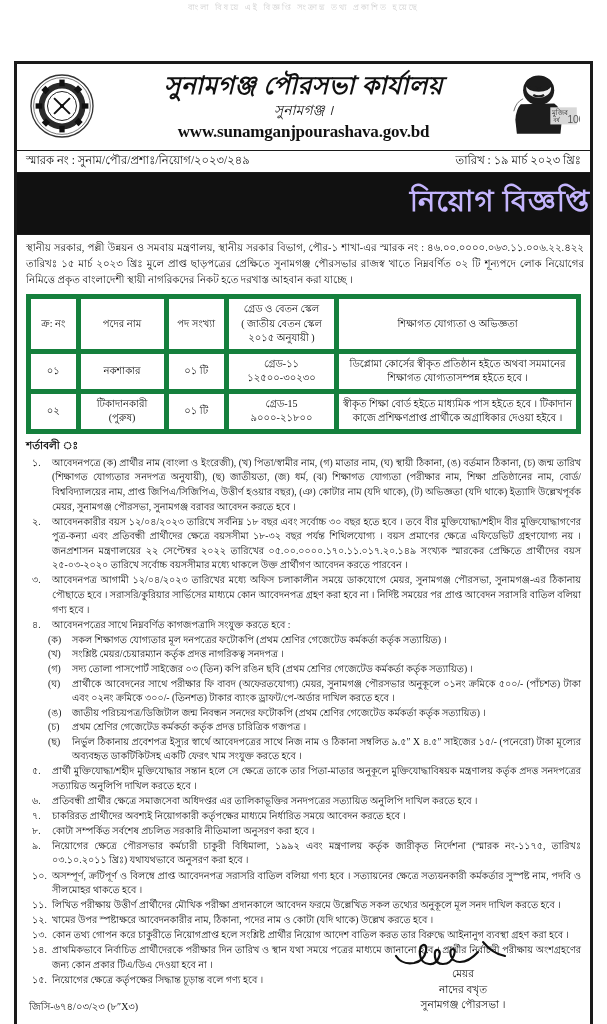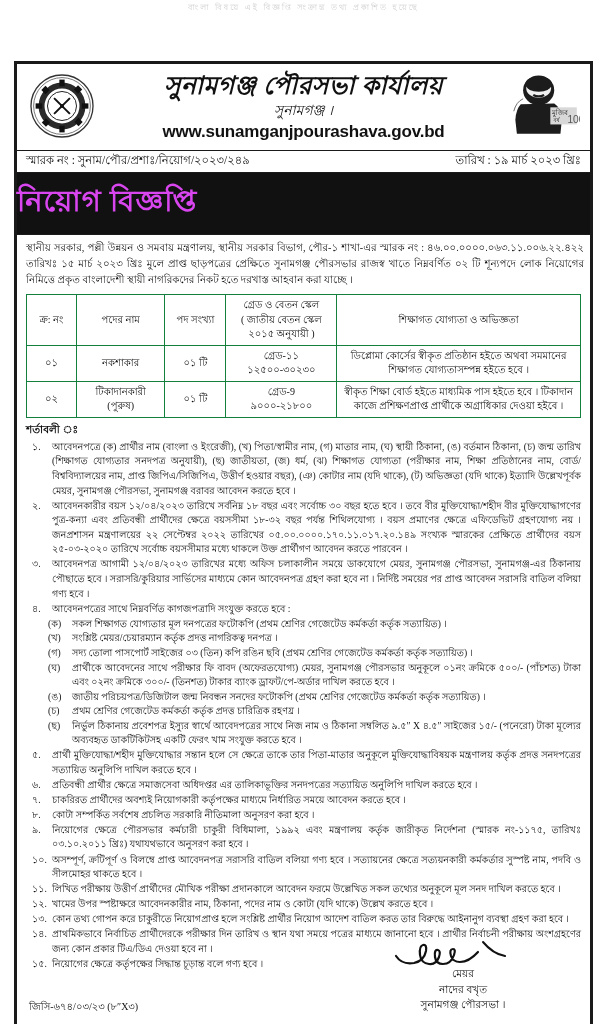--- a/index.html
+++ b/index.html
@@ -70,40 +70,40 @@
   }
   .org-sub {
     font-size: 14px;
     line-height: 1.5;
     margin-top: -1px;
     font-style: italic;
   }
   .org-web {
     font-size: 17px;
     font-weight: bold;
-    font-family: Liberation Sans, sans-serif;
+    font-family: Liberation Serif, serif;
     letter-spacing: -0.2px;
     margin-top: 1px;
   }
   
   .memo-row {
     display: flex;
     justify-content: space-between;
     align-items: center;
     padding: 3px 9px 3px 9px;
     font-size: 11.5px;
     border-bottom: 1.5px solid #1a1a1a;
     height: 22px;
     text-align: center;
   }
   
   .title-banner {
     background: #111;
-    color: #d946ef;
-    text-align: left;
+    color: #c4b5fd;
+    text-align: right;
     padding: 5px 0 7px 0;
     border-bottom: 1.5px solid #1a1a1a;
   }
   .title-banner span {
     font-size: 29px;
     font-weight: bold;
     letter-spacing: 1px;
   }
   
   .intro {
@@ -113,21 +113,21 @@
     padding: 5px 6px 4px 9px;
   }
   
   .tbl-wrap { padding: 2px 9px 0 9px; }
   table.jobs {
     width: 100%;
     border-collapse: collapse;
     font-size: 10px;
   }
   table.jobs th, table.jobs td {
-    border: 1px solid #15803d;
+    border: 5px solid #15803d;
     padding: 3px 3px;
     text-align: center;
     vertical-align: middle;
     line-height: 1.45;
   }
   table.jobs th { font-weight: normal; }
   .col-sl { width: 9%; }
   .col-post { width: 16%; }
   .col-num { width: 11%; }
   .col-grade { width: 20%; }
@@ -283,21 +283,21 @@
             <td>ডিপ্লোমা কোর্সের স্বীকৃত প্রতিষ্ঠান হইতে অথবা সমমানের শিক্ষাগত যোগ্যতাসম্পন্ন হইতে হবে ।</td>
           </tr>
           <tr>
             <td>০২</td>
             <td>
               <div>টিকাদানকারী</div>
               <div>(পুরুষ)</div>
             </td>
             <td>০১ টি</td>
             <td>
-              <div>গ্রেড-9</div>
+              <div>গ্রেড-15</div>
               <div>৯০০০-২১৮০০</div>
             </td>
             <td>স্বীকৃত শিক্ষা বোর্ড হইতে মাধ্যমিক পাস হইতে হবে । টিকাদান কাজে প্রশিক্ষণপ্রাপ্ত প্রার্থীকে অগ্রাধিকার দেওয়া হইবে ।</td>
           </tr>
         </tbody>
       </table>
     </div>
 
     <div class="cond-head">শর্তাবলী ঃ</div>
 
@@ -323,37 +323,37 @@
         <div class="cond-text">আবেদনপত্রের সাথে নিম্নবর্ণিত কাগজপত্রাদি সংযুক্ত করতে হবে :</div>
       </div>
 
       <div class="sub-list">
         <div class="sub-item">
           <div class="sub-label">(ক)</div>
           <div class="sub-text">সকল শিক্ষাগত যোগ্যতার মূল দনপত্রের ফটোকপি (প্রথম শ্রেণির গেজেটেড কর্মকর্তা কর্তৃক সত্যায়িত) ।</div>
         </div>
         <div class="sub-item">
           <div class="sub-label">(খ)</div>
-          <div class="sub-text">সংশ্লিষ্ট মেয়র/চেয়ারম্যান কর্তৃক প্রদত্ত নাগরিকত্ব দনপত্র ।</div>
+          <div class="sub-text">সংশ্লিষ্ট মেয়র/চেয়ারম্যান কর্তৃক প্রদত্ত নাগরিকত্ব সনদপত্র ।</div>
         </div>
         <div class="sub-item">
           <div class="sub-label">(গ)</div>
           <div class="sub-text">সদ্য তোলা পাসপোর্ট সাইজের ০৩ (তিন) কপি রঙিন ছবি (প্রথম শ্রেণির গেজেটেড কর্মকর্তা কর্তৃক সত্যায়িত) ।</div>
         </div>
         <div class="sub-item">
           <div class="sub-label">(ঘ)</div>
           <div class="sub-text">প্রার্থীকে আবেদনের সাথে পরীক্ষার ফি বাবদ (অফেরতযোগ্য) মেয়র, সুনামগঞ্জ পৌরসভার অনুকূলে ০১নং ক্রমিকে ৫০০/- (পাঁচশত) টাকা এবং ০২নং ক্রমিকে ৩০০/- (তিনশত) টাকার ব্যাংক ড্রাফট/পে-অর্ডার দাখিল করতে হবে ।</div>
         </div>
         <div class="sub-item">
           <div class="sub-label">(ঙ)</div>
           <div class="sub-text">জাতীয় পরিচয়পত্র/ডিজিটাল জন্ম নিবন্ধন সনদের ফটোকপি (প্রথম শ্রেণির গেজেটেড কর্মকর্তা কর্তৃক সত্যায়িত) ।</div>
         </div>
         <div class="sub-item">
           <div class="sub-label">(চ)</div>
-          <div class="sub-text">প্রথম শ্রেণির গেজেটেড কর্মকর্তা কর্তৃক প্রদত্ত চারিত্রিক রহণয্র ।</div>
+          <div class="sub-text">প্রথম শ্রেণির গেজেটেড কর্মকর্তা কর্তৃক প্রদত্ত চারিত্রিক গজপত্র ।</div>
         </div>
         <div class="sub-item">
           <div class="sub-label">(ছ)</div>
           <div class="sub-text">নির্ভুল ঠিকানায় প্রবেশপত্র ইস্যুর স্বার্থে আবেদপত্রের সাথে নিজ নাম ও ঠিকানা সম্বলিত ৯.৫″ X ৪.৫″ সাইজের ১৫/- (পনেরো) টাকা মূল্যের অব্যবহৃত ডাকটিকিটসহ একটি ফেরৎ খাম সংযুক্ত করতে হবে ।</div>
         </div>
       </div>
 
       <div class="cond-item">
         <div class="cond-num">৫.</div>
         <div class="cond-text">প্রার্থী মুক্তিযোদ্ধা/শহীদ মুক্তিযোদ্ধার সন্তান হলে সে ক্ষেত্রে তাকে তার পিতা-মাতার অনুকূলে মুক্তিযোদ্ধাবিষয়ক মন্ত্রণালয় কর্তৃক প্রদত্ত সনদপত্রের সত্যায়িত অনুলিপি দাখিল করতে হবে ।</div>

